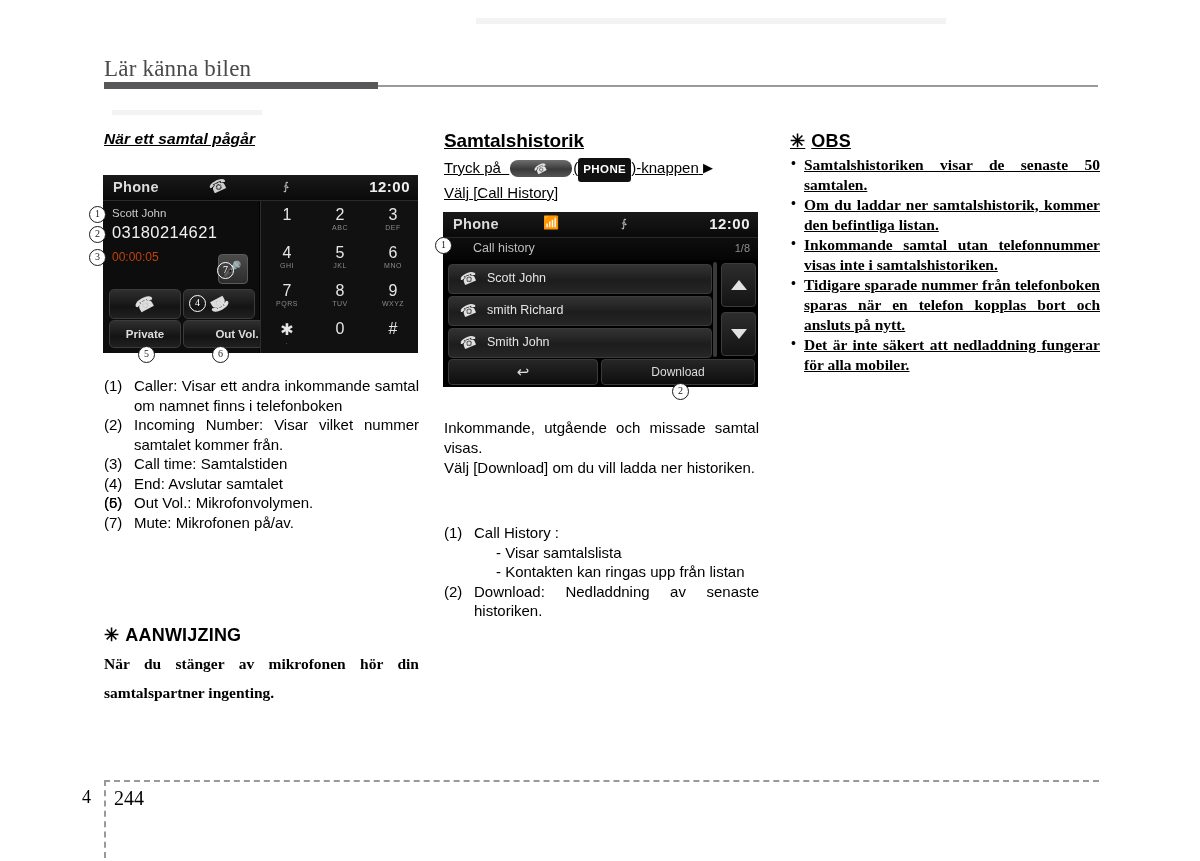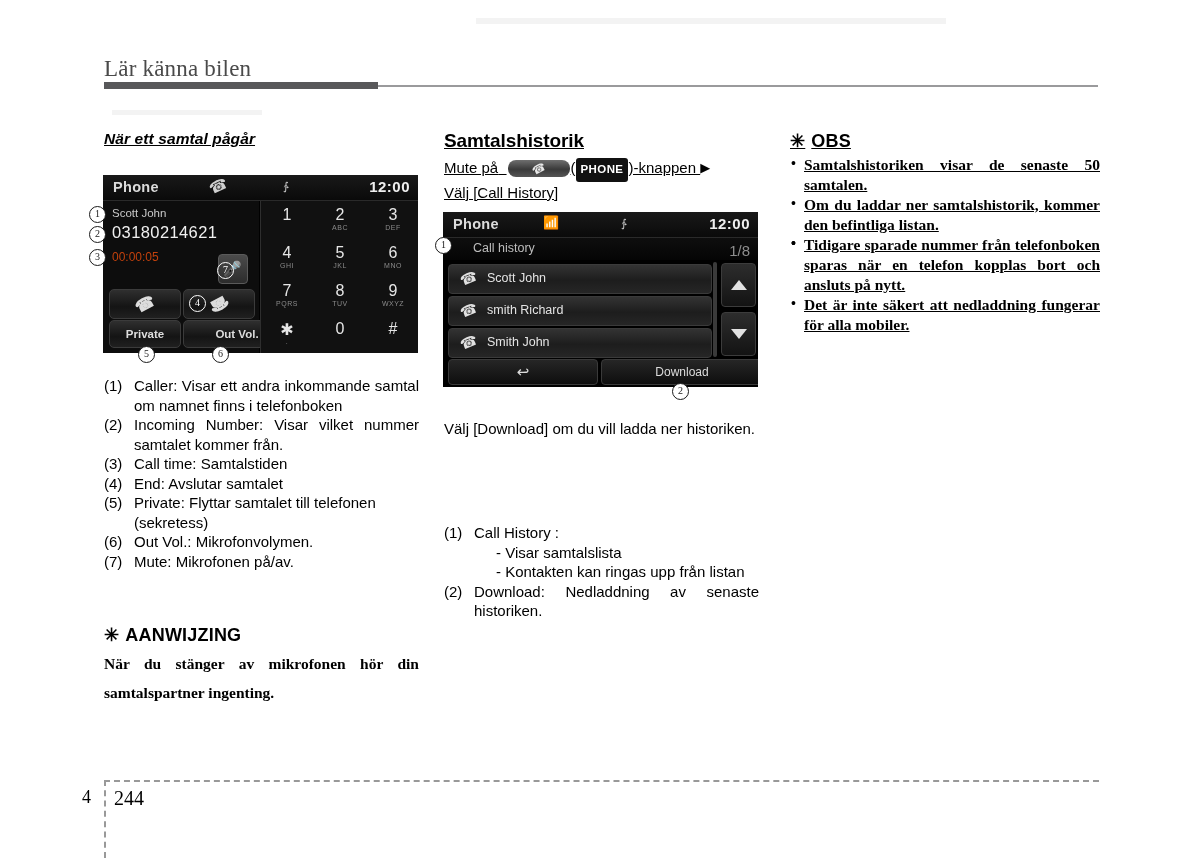--- a/index.html
+++ b/index.html
@@ -334,21 +334,21 @@
     left: 0; top: 26px;
     width: 100%; height: 22px;
     background: linear-gradient(#0e0e0e,#050505);
   }
   #s2-subbar .t {
     position: absolute; left: 30px; top: 3px;
     color: #bdbdbd; font-size: 12.5px;
   }
   #s2-subbar .pg {
     position: absolute; right: 8px; top: 4px;
-    color: #8e8e8e; font-size: 15px;
+    color: #8e8e8e; font-size: 11px;
   }
   .s2-row {
     position: absolute;
     left: 5px;
     width: 262px;
     height: 28px;
     border-radius: 4px;
     background: linear-gradient(#333, #1d1d1d 55%, #262626);
     border: 1px solid #3a3a3a;
   }
@@ -555,21 +555,20 @@
   <li class="no-just">
     <span class="marker">(3)</span>
     <span>Call time: Samtalstiden</span>
   </li>
   <li class="no-just">
     <span class="marker">(4)</span>
     <span>End: Avslutar samtalet</span>
   </li>
   <li class="no-just">
     <span class="marker">(5)</span>
-    <span>Private: Flyttar samtalet till telefonen (sekretess)</span>
   </li>
   <li class="no-just">
     <span class="marker">(6)</span>
     <span>Out Vol.: Mikrofonvolymen.</span>
   </li>
   <li class="no-just">
     <span class="marker">(7)</span>
     <span>Mute: Mikrofonen på/av.</span>
   </li>
 </ul>
@@ -577,21 +576,21 @@
 <div style="position:absolute;left:104px;top:624px;width:315px;">
   <div class="note-title">
     <span class="star">✳</span><span>AANWIJZING</span>
   </div>
   <div class="note-body">När du stänger av mikrofonen hör din samtalspartner ingenting.</div>
 </div>
 
 <div class="column" id="col-mid">
   <div class="sub-head">Samtalshistorik</div>
   <div class="inline-row" style="margin-top:5px;">
-    <span>Mute på</span>&nbsp;&nbsp;<span class="hw-key"><span class="handset">☎</span></span>(<span class="phone-chip">PHONE</span><span>)-knappen</span>&nbsp;<span class="arrow-right">▶</span>
+    <span>Tryck på</span>&nbsp;&nbsp;<span class="hw-key"><span class="handset">☎</span></span>(<span class="phone-chip">PHONE</span><span>)-knappen</span>&nbsp;<span class="arrow-right">▶</span>
   </div>
   <div class="inline-row">Välj [Call History]</div>
 </div>
 
 <div id="screen2">
   <div class="scr-status">
     <div class="title">Phone</div>
     <div class="stat-icon" style="left:100px;top:3px;font-size:13px;color:#9c9c9c;">📶</div>
     <div class="stat-icon" style="left:178px;top:5px;font-size:11px;">∱</div>
     <div class="clock">12:00</div>
@@ -620,29 +619,30 @@
   <div class="s2-arrow" style="top:51px;">
     <span class="tri tri-up"></span>
   </div>
   <div class="s2-arrow" style="top:100px;">
     <span class="tri tri-down"></span>
   </div>
 
   <div class="s2-bottom-btn" style="left:5px;width:148px;">
     <span style="font-size:15px;">↩</span>
   </div>
-  <div class="s2-bottom-btn" style="left:158px;width:152px;padding-left:8px;">
+  <div class="s2-bottom-btn" style="left:158px;width:152px;">
     <span>Download</span>
   </div>
 </div>
 
 <div class="callout" style="left:435px;top:237px;">1</div>
 <div class="callout" style="left:672px;top:383px;">2</div>
 
 <div style="position:absolute;left:444px;top:418px;width:315px;">
+  <div class="body">Inkommande, utgående och missade samtal visas.</div>
   <div class="body" style="margin-top:1px;">Välj [Download] om du vill ladda ner historiken.</div>
 </div>
 
 <div style="position:absolute;left:444px;top:523px;width:315px;">
   <ul class="num-list">
     <li class="no-just">
       <span class="marker">(1)</span>
       <span>Call History :</span>
     </li>
   </ul>
@@ -670,20 +670,21 @@
     <li>
       <span class="dot">•</span>
       <span>Samtalshistoriken visar de senaste 50 samtalen.</span>
     </li>
     <li>
       <span class="dot">•</span>
       <span>Om du laddar ner samtalshistorik, kommer den befintliga listan.</span>
     </li>
     <li>
       <span class="dot">•</span>
+      <span>Inkommande samtal utan telefonnummer visas inte i samtalshistoriken.</span>
     </li>
     <li>
       <span class="dot">•</span>
       <span>Tidigare sparade nummer från telefonboken sparas när en telefon kopplas bort och ansluts på nytt.</span>
     </li>
     <li>
       <span class="dot">•</span>
       <span>Det är inte säkert att nedladdning fungerar för alla mobiler.</span>
     </li>
   </ul>

